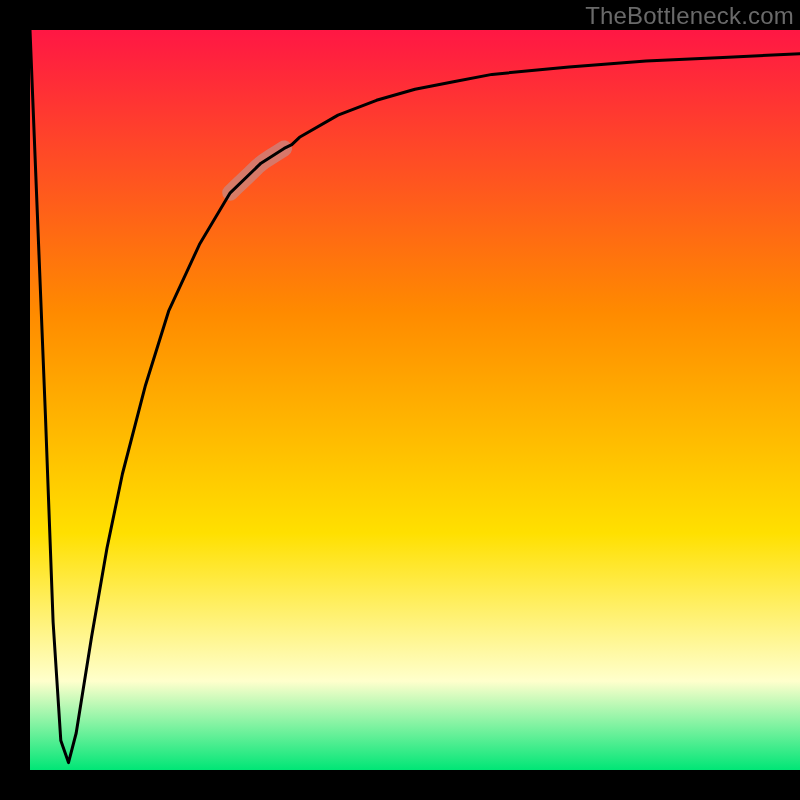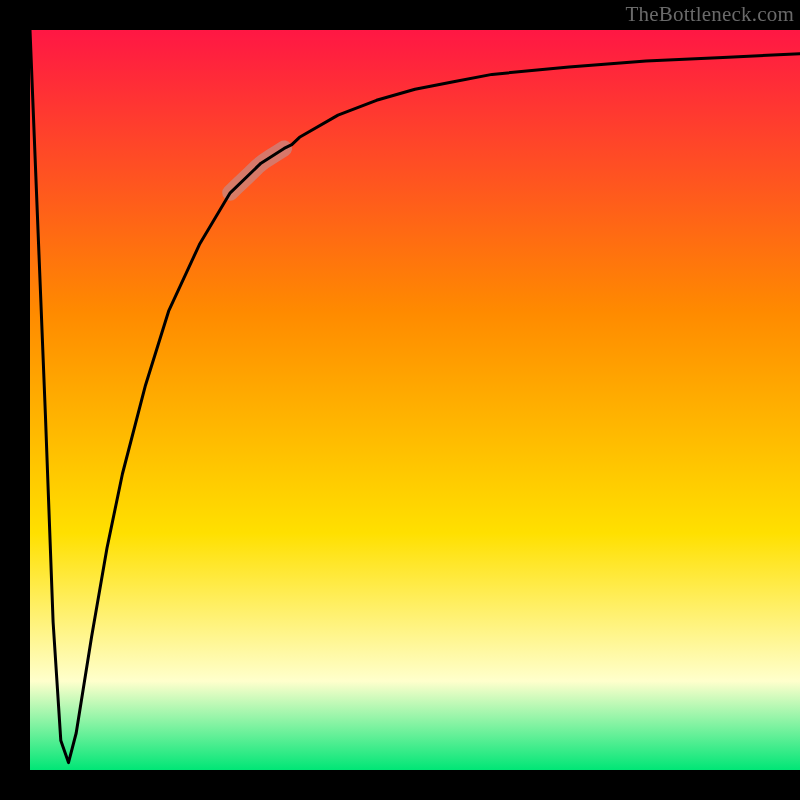--- a/index.html
+++ b/index.html
@@ -12,22 +12,22 @@
   }
   .chart-wrap {
     position: relative;
     width: 800px;
     height: 800px;
   }
   .attribution {
     position: absolute;
     top: 2px;
     right: 6px;
-    font-family: Liberation Serif, serif;
-    font-size: 21px;
+    font-family: Liberation Sans, sans-serif;
+    font-size: 24px;
     color: #6a6a6a;
     letter-spacing: 0.2px;
     z-index: 3;
   }
   svg.plot {
     position: absolute;
     left: 0;
     top: 0;
     width: 800px;
     height: 800px;

